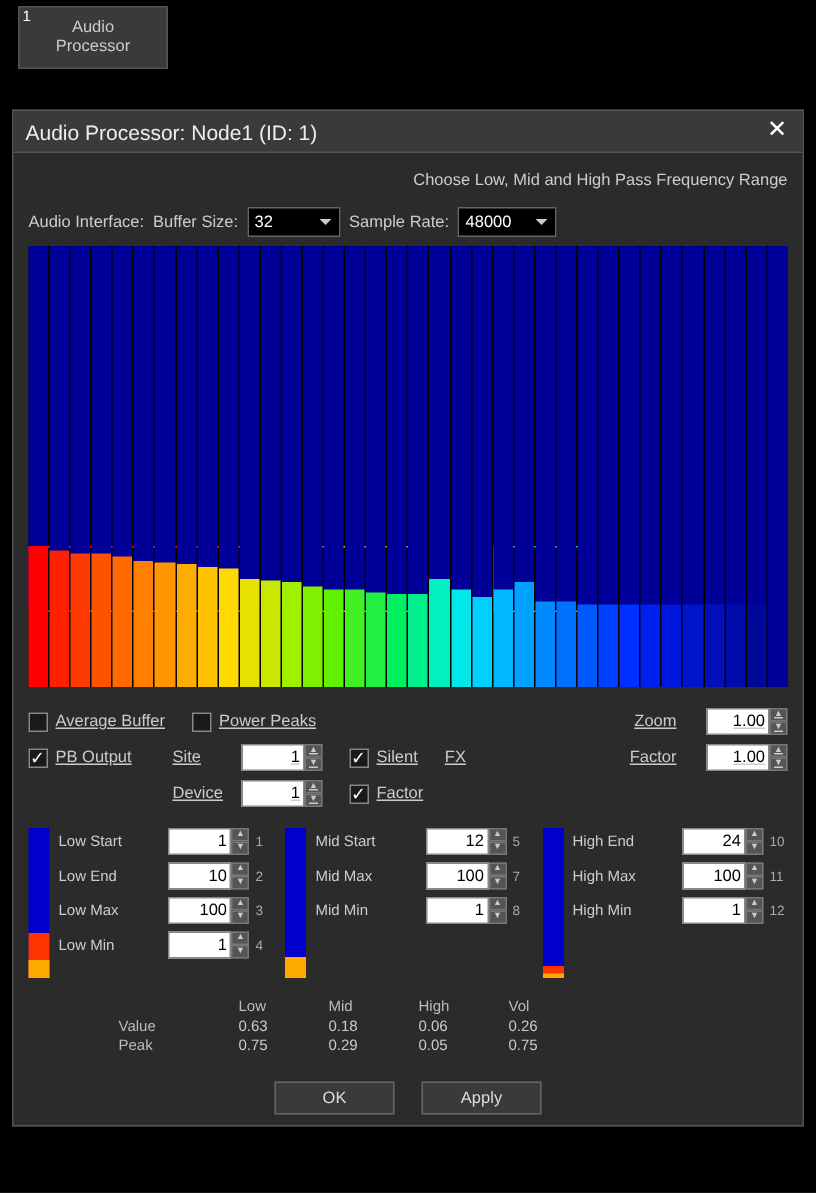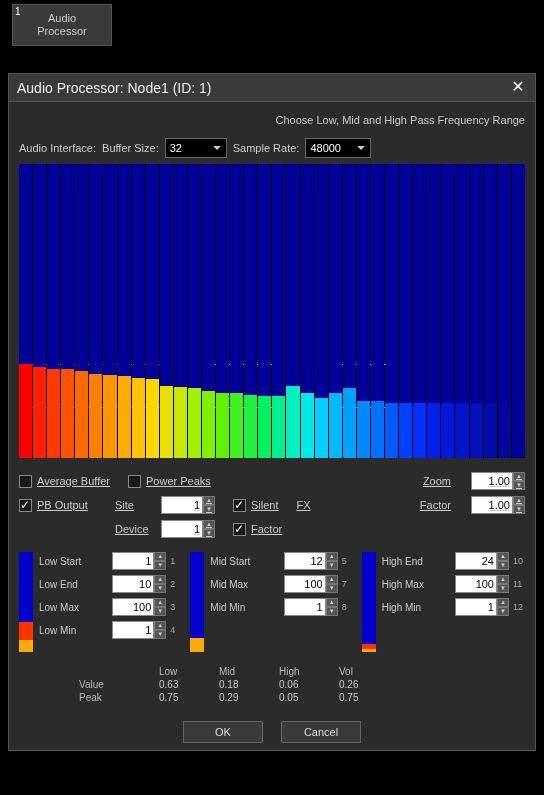--- a/index.html
+++ b/index.html
@@ -572,16 +572,16 @@
       <div>0.26</div>
       <div class="hdr">Peak</div>
       <div>0.75</div>
       <div>0.29</div>
       <div>0.05</div>
       <div>0.75</div>
     </div>
 
     <div class="btn-row">
       <div class="btn">OK</div>
-      <div class="btn">Cancel</div>
+      <div class="btn">Apply</div>
     </div>
   </div>
 </div>
 
 </body></html>

